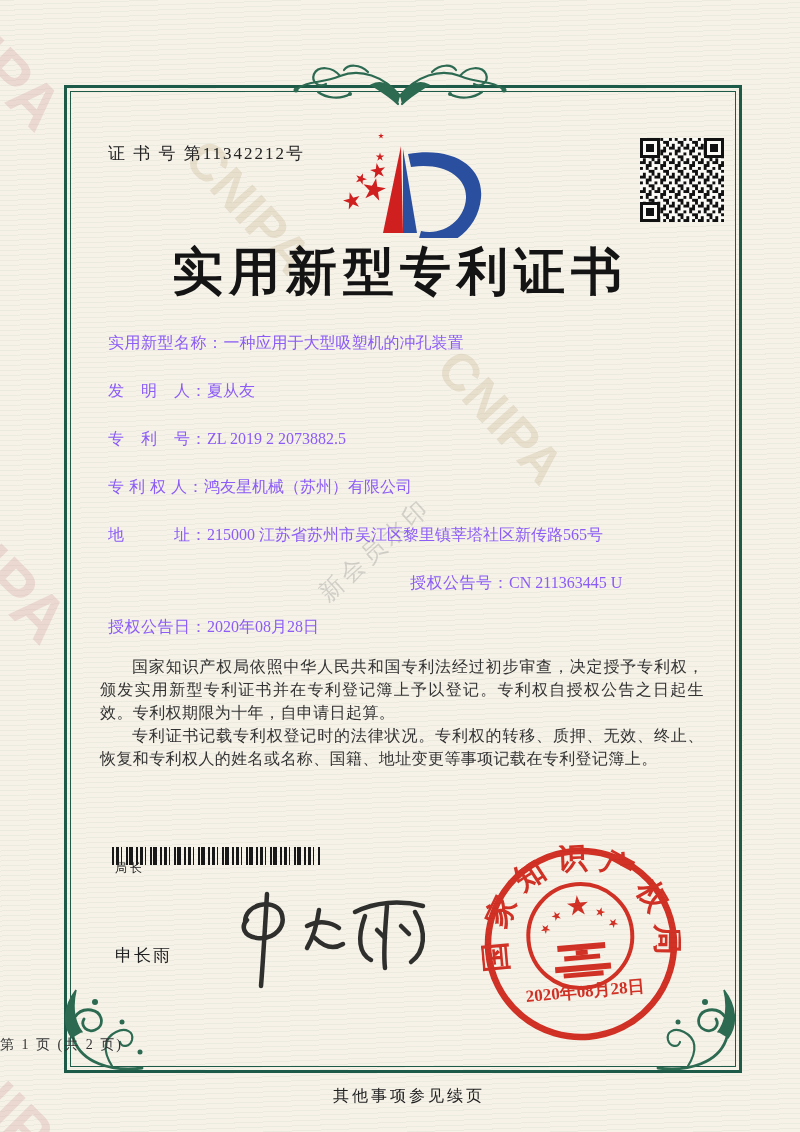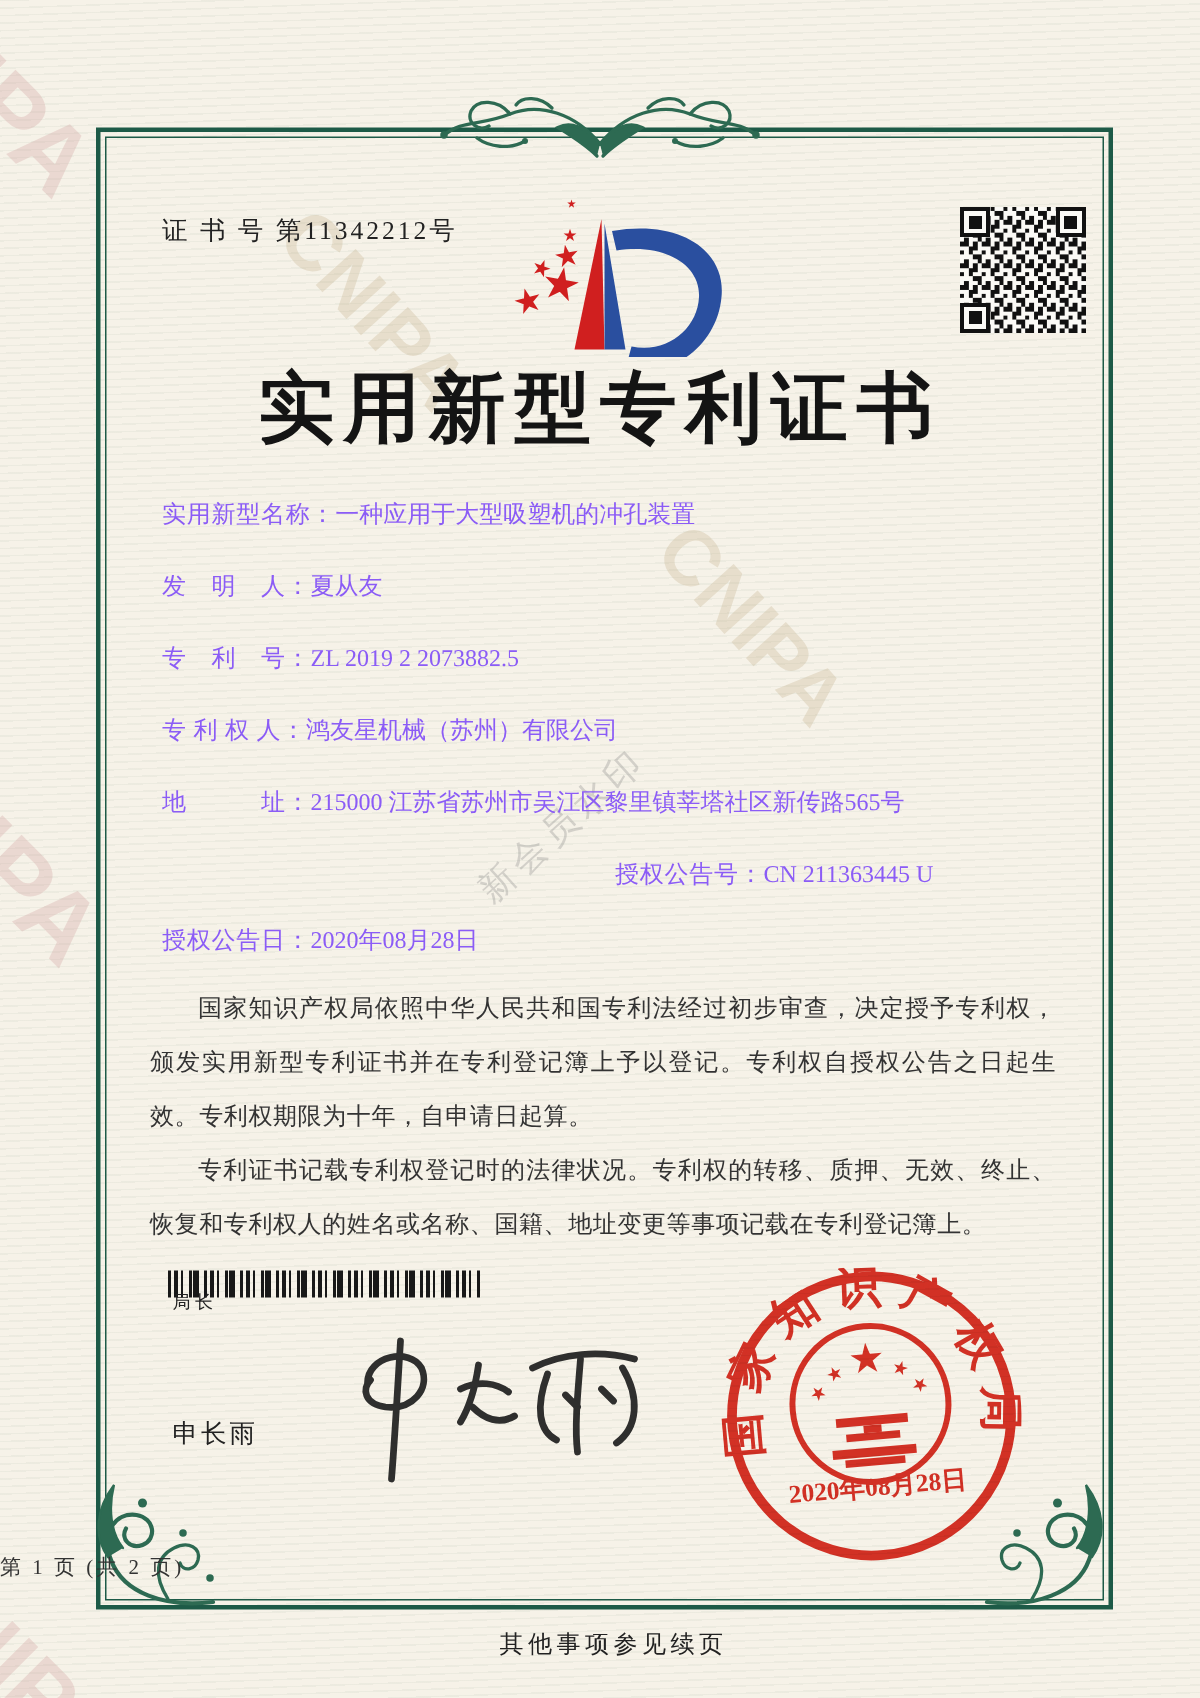--- a/index.html
+++ b/index.html
@@ -31,21 +31,21 @@
   .title{position:absolute; left:0; top:238px; width:100%; text-align:center;
          font-size:51px; font-weight:bold; letter-spacing:6px; color:#141414;}
   
   .fields{position:absolute; left:108px; top:333px; width:580px; font-size:16px; color:#8b5cf6;}
   .field-row{height:20px; margin-bottom:28px; white-space:nowrap;}
   .field-row .lab{letter-spacing:0.5px;}
   .grant-row{display:flex;}
   .grant-left{width:302px;margin-top:44px;}
   
   .paras{position:absolute; left:100px; top:655px; width:604px;
-         font-size:16px; line-height:36px; letter-spacing:0.4px; color:#333; text-align:justify;}
+         font-size:16px; line-height:23px; letter-spacing:0.4px; color:#333; text-align:justify;}
   .paras p{margin:0; text-indent:2em;}
   
   .barcode{position:absolute; left:112px; top:847px; width:208px; height:18px;
     background:repeating-linear-gradient(90deg,
       #181818 0 2px, transparent 2px 4px,
       #181818 4px 7px, transparent 7px 9px,
       #181818 9px 10px, transparent 10px 14px,
       #181818 14px 16px, transparent 16px 17px,
       #181818 17px 21px, transparent 21px 24px);
   }

